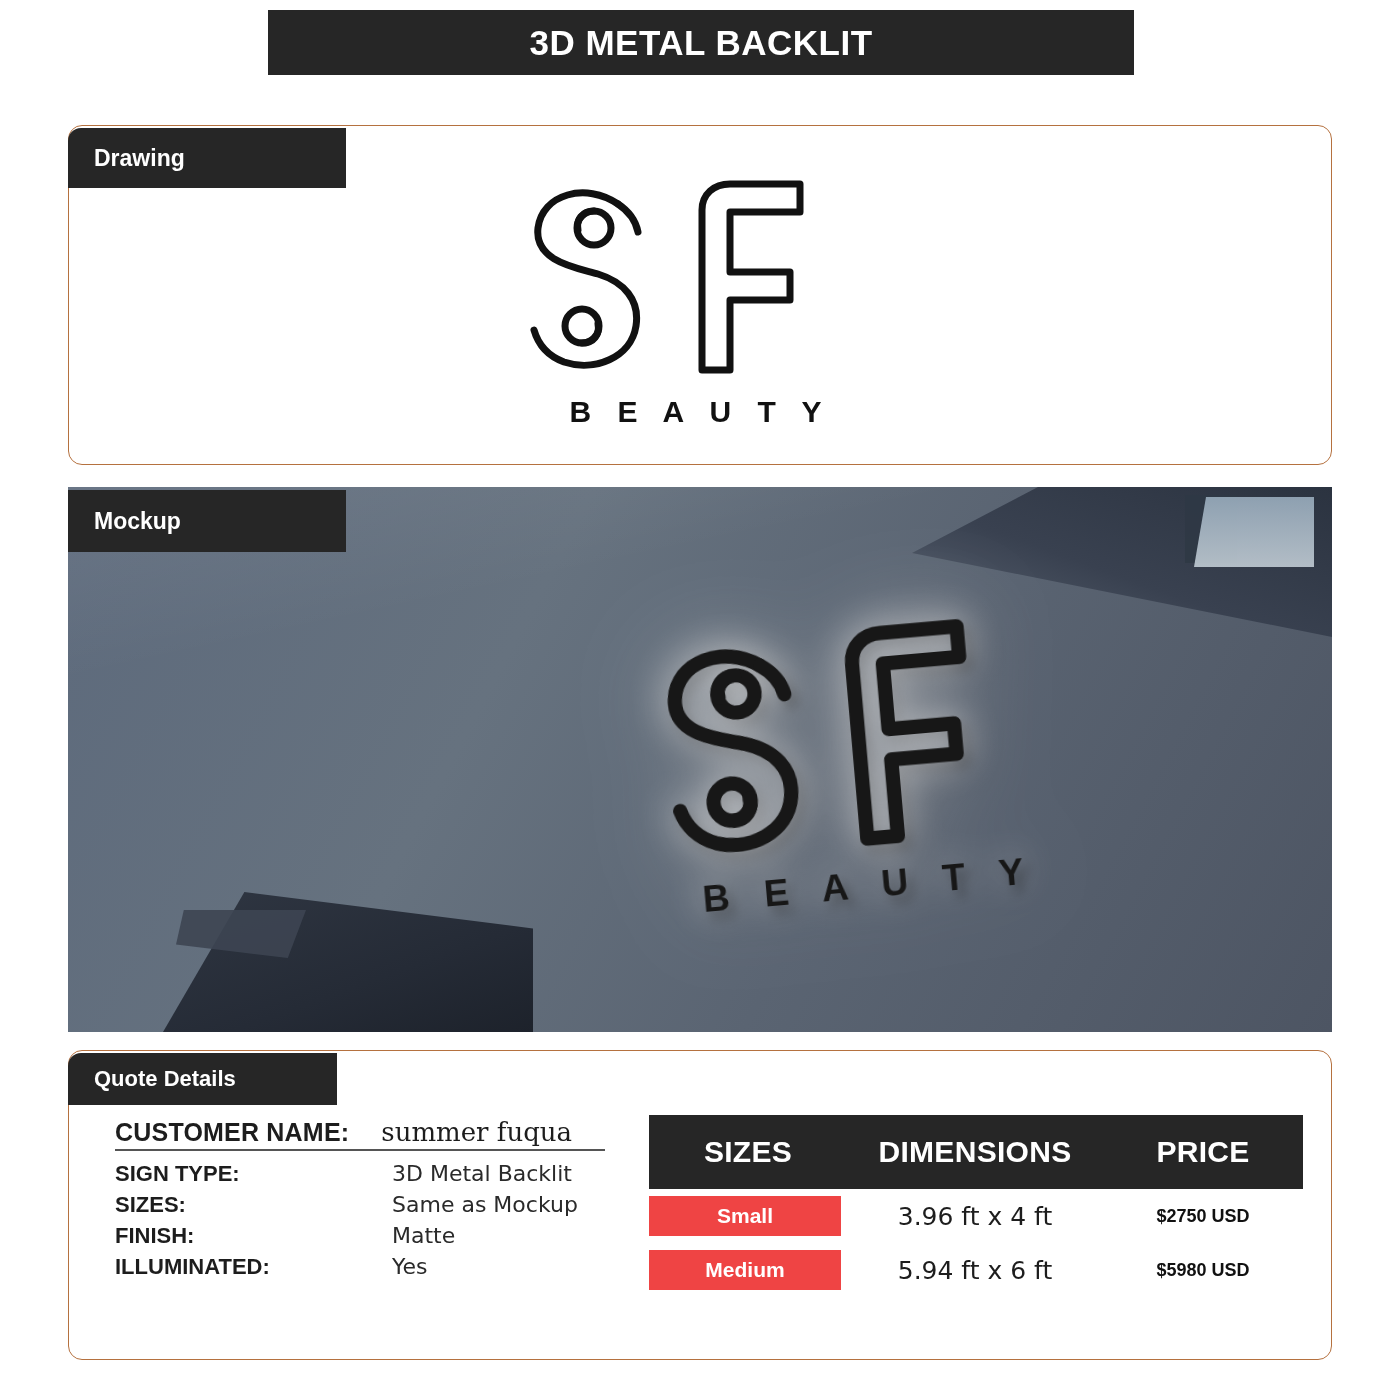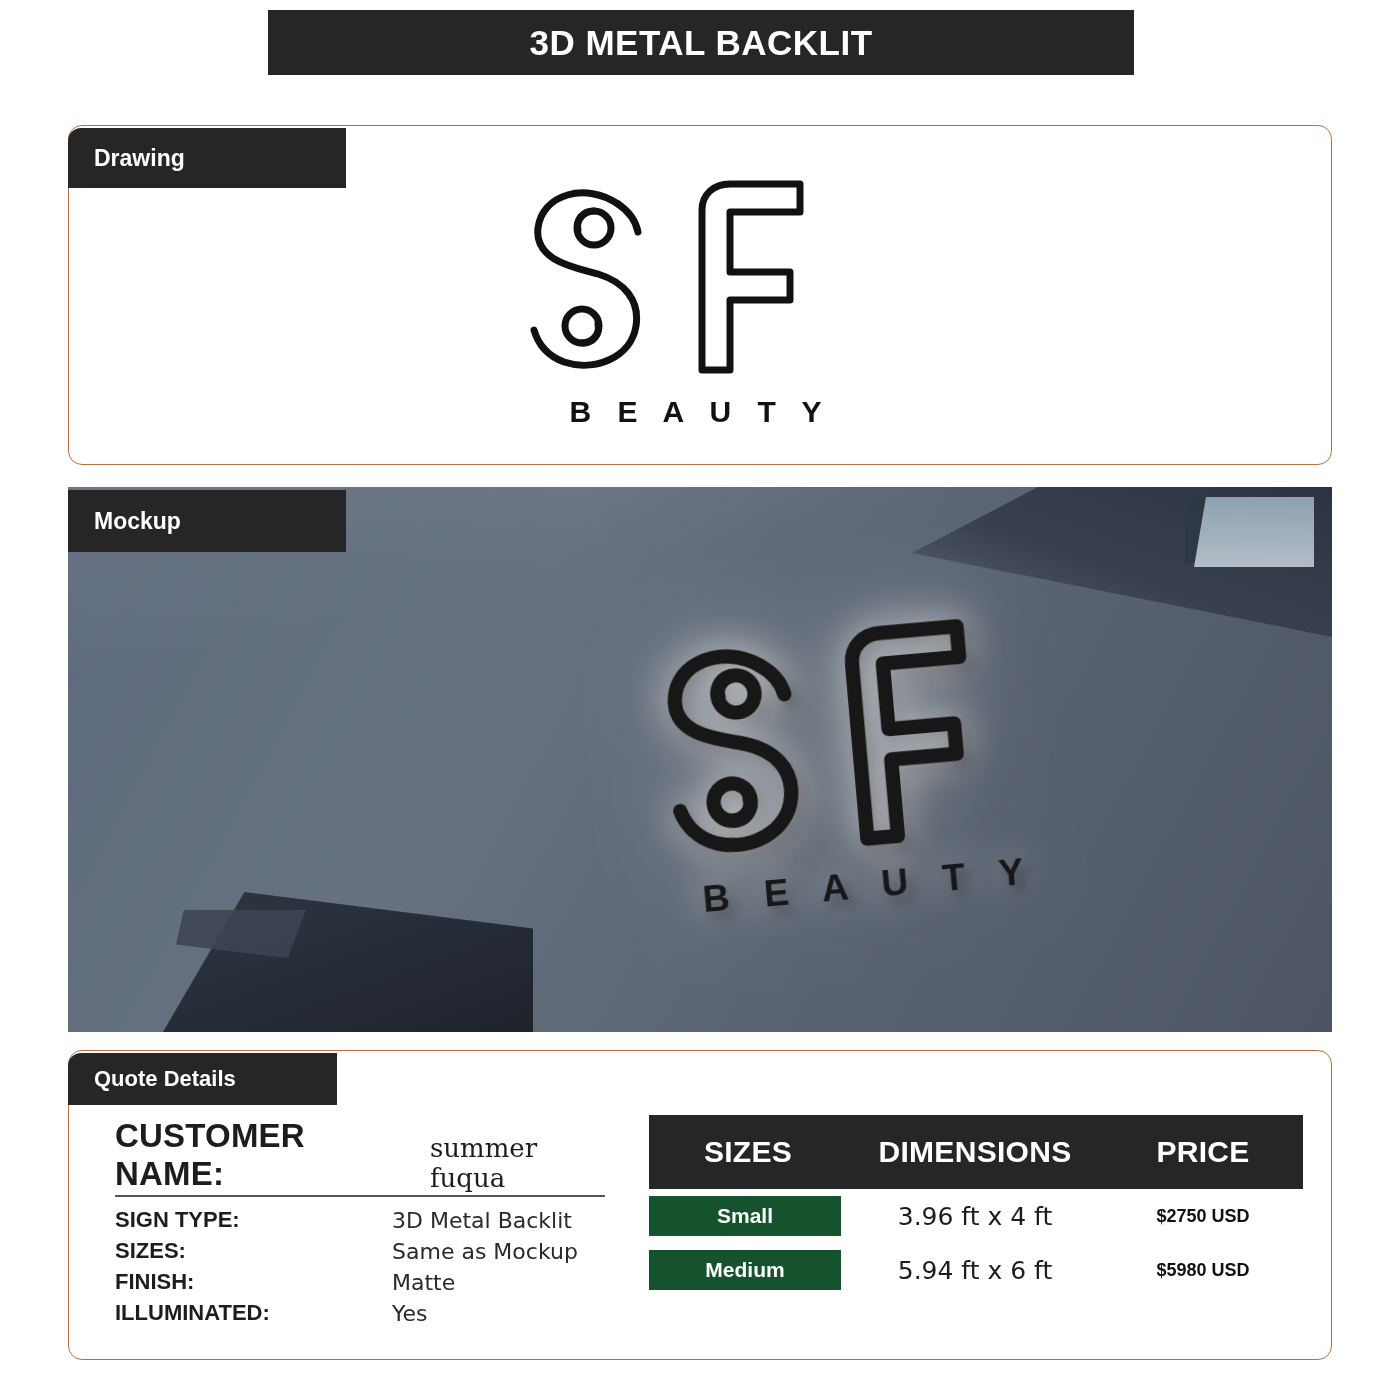--- a/index.html
+++ b/index.html
@@ -159,35 +159,35 @@
     padding: 14px 0 0 46px;
   }
   .cust-row {
     display: flex;
     align-items: flex-end;
     border-bottom: 2px solid #555;
     width: 490px;
     padding-bottom: 2px;
   }
   .cust-label {
-    font-size: 33px;
+    font-size: 25px;
     font-weight: bold;
     color: #1d1d1d;
     letter-spacing: .2px;
   }
   .cust-value {
     font-family: "DejaVu Serif", serif;
     font-size: 26px;
     color: #1d1d1d;
     margin-left: 32px;
   }
   .spec-list { margin-top: 10px; }
   .spec-row {
     display: flex;
-    align-items: flex-end;
+    align-items: flex-start;
     margin-bottom: 5px;
   }
   .spec-label {
     width: 277px;
     font-size: 22px;
     font-weight: bold;
     color: #1d1d1d;
   }
   .spec-value {
     font-size: 22px;
@@ -215,21 +215,21 @@
   }
   .table thead th.c1 { width: 198px; }
   .table thead th.c2 { width: 256px; }
   .table thead th.c3 { width: 200px; }
   .table tbody td {
     padding: 4px 0;
     text-align: center;
     vertical-align: middle;
   }
   .size-pill {
-    background: #14532d;
+    background: #ef4444;
     color: #ffffff;
     font-size: 21px;
     font-weight: bold;
     padding: 8px 0;
     margin: 3px 6px 3px 0;
     display: block;
   }
   .dim-cell {
     font-size: 25px;
     color: #1d1d1d;

